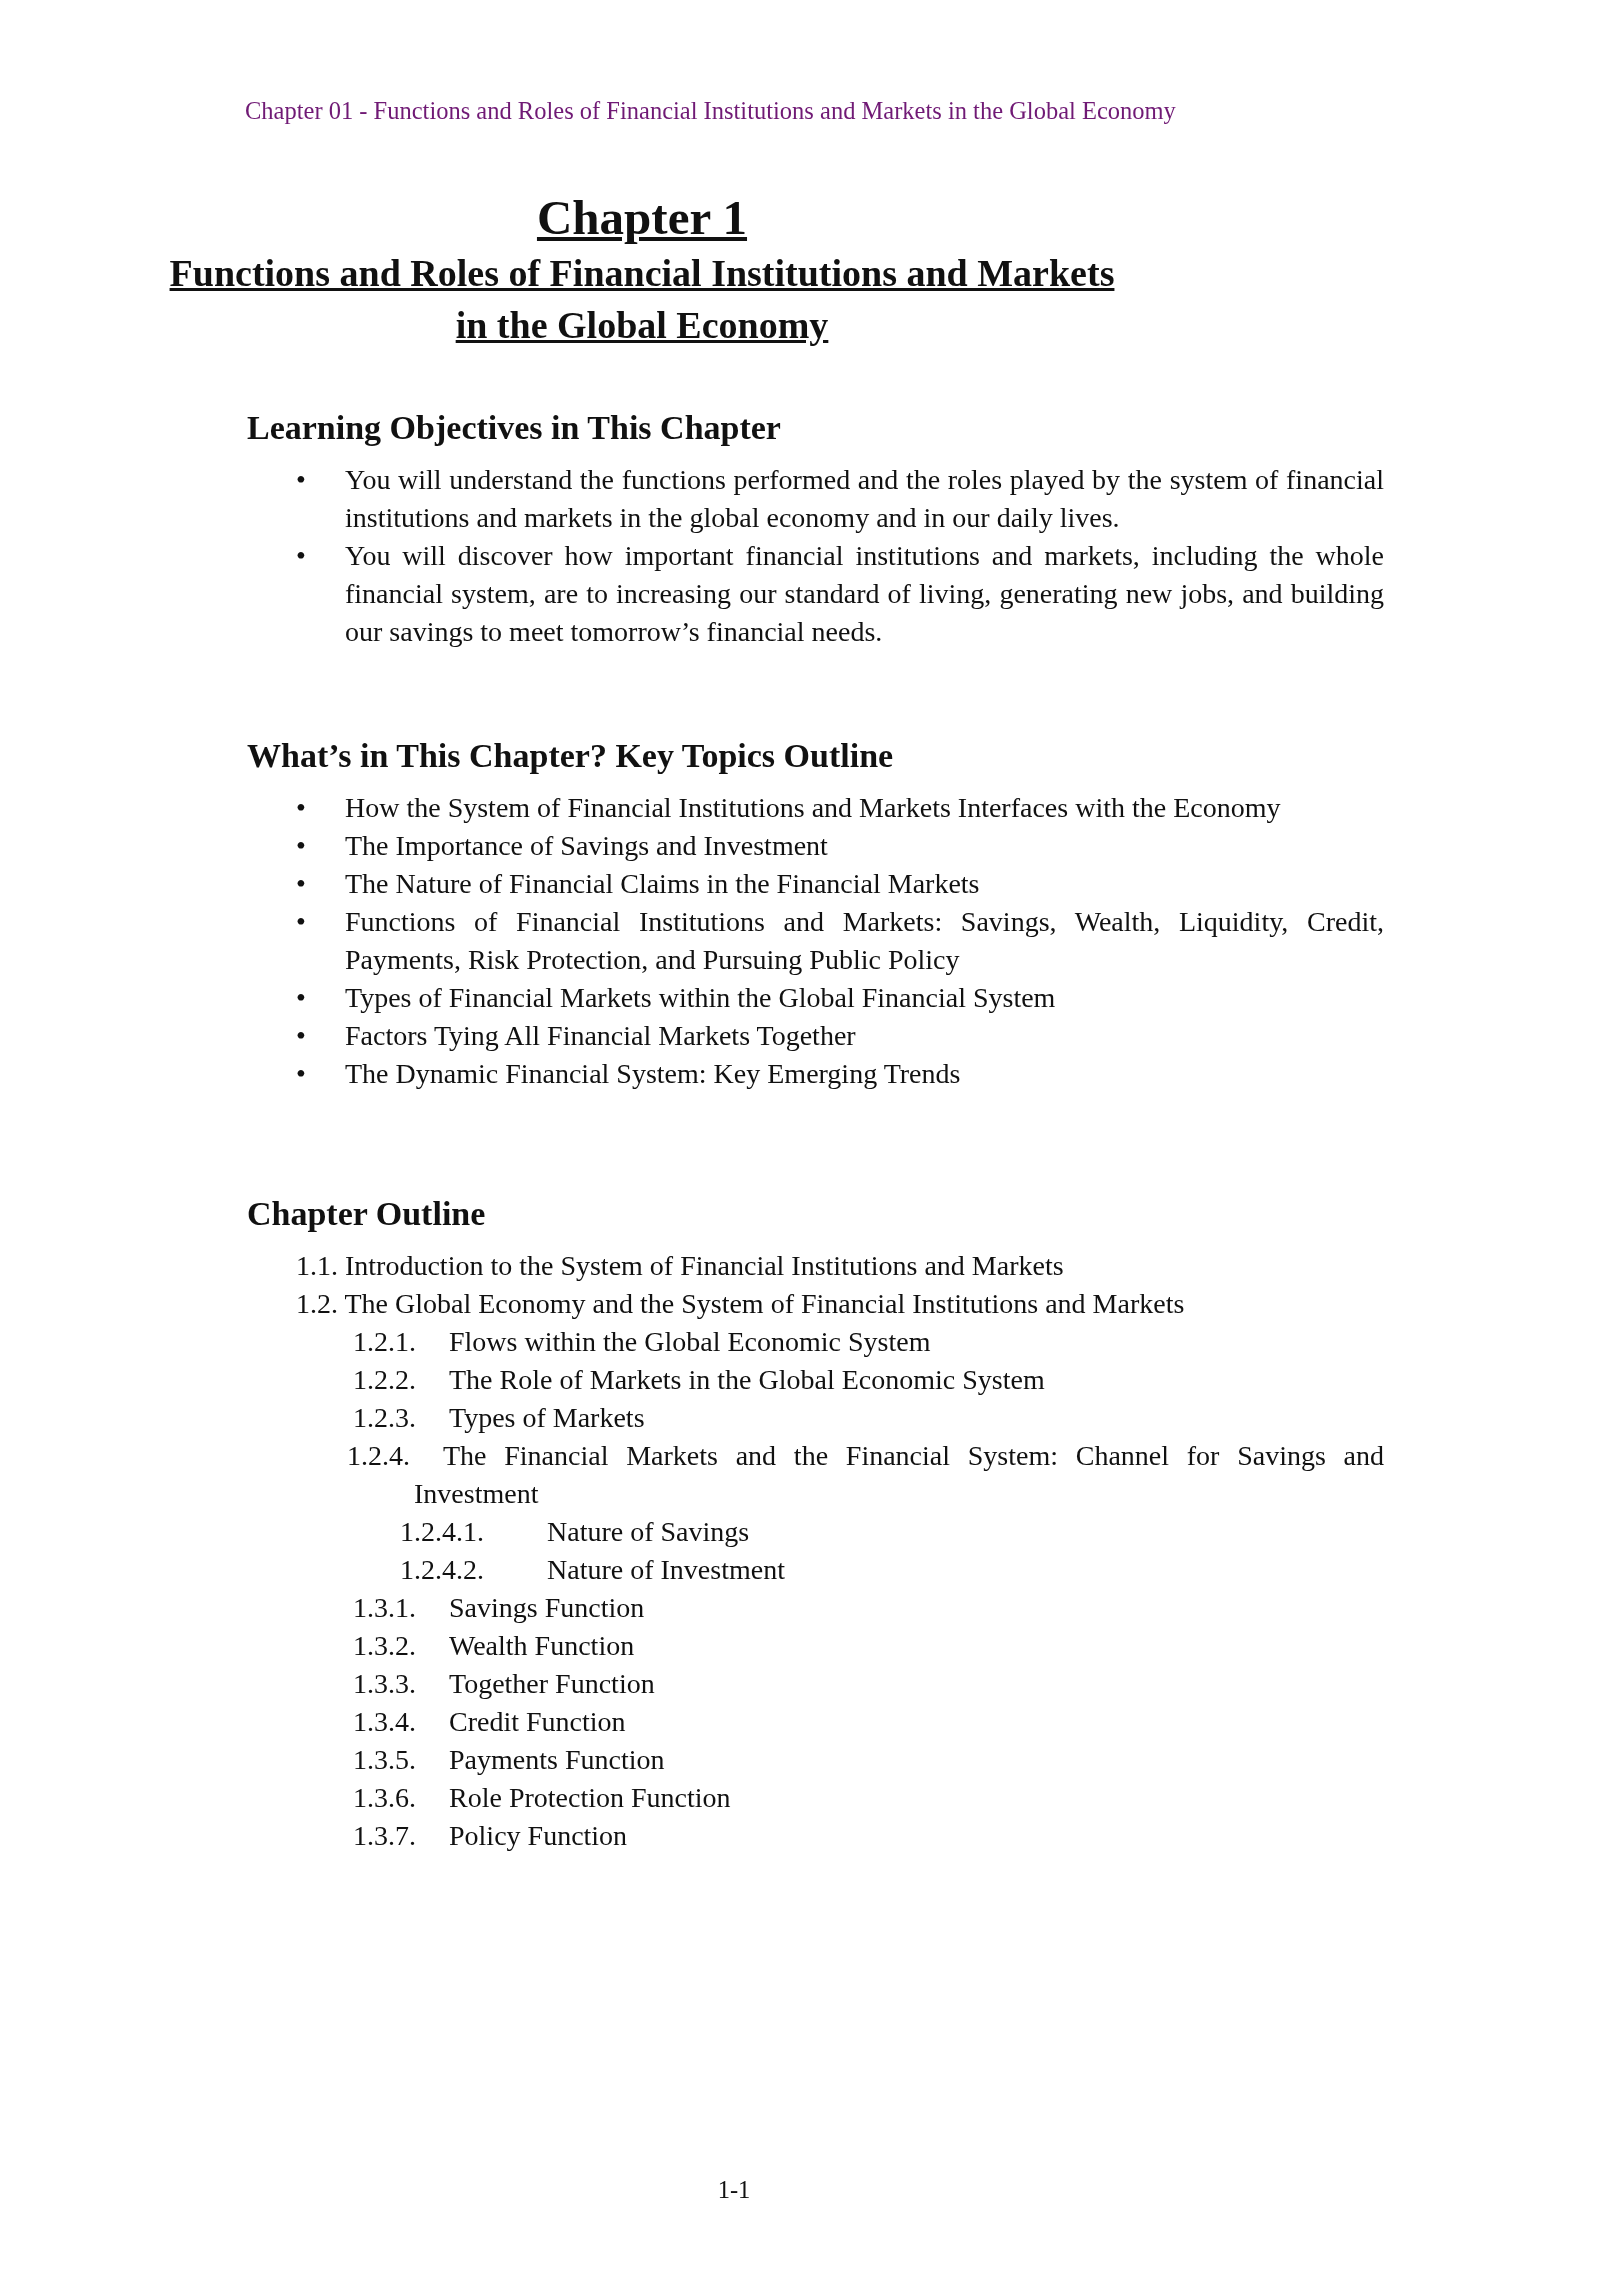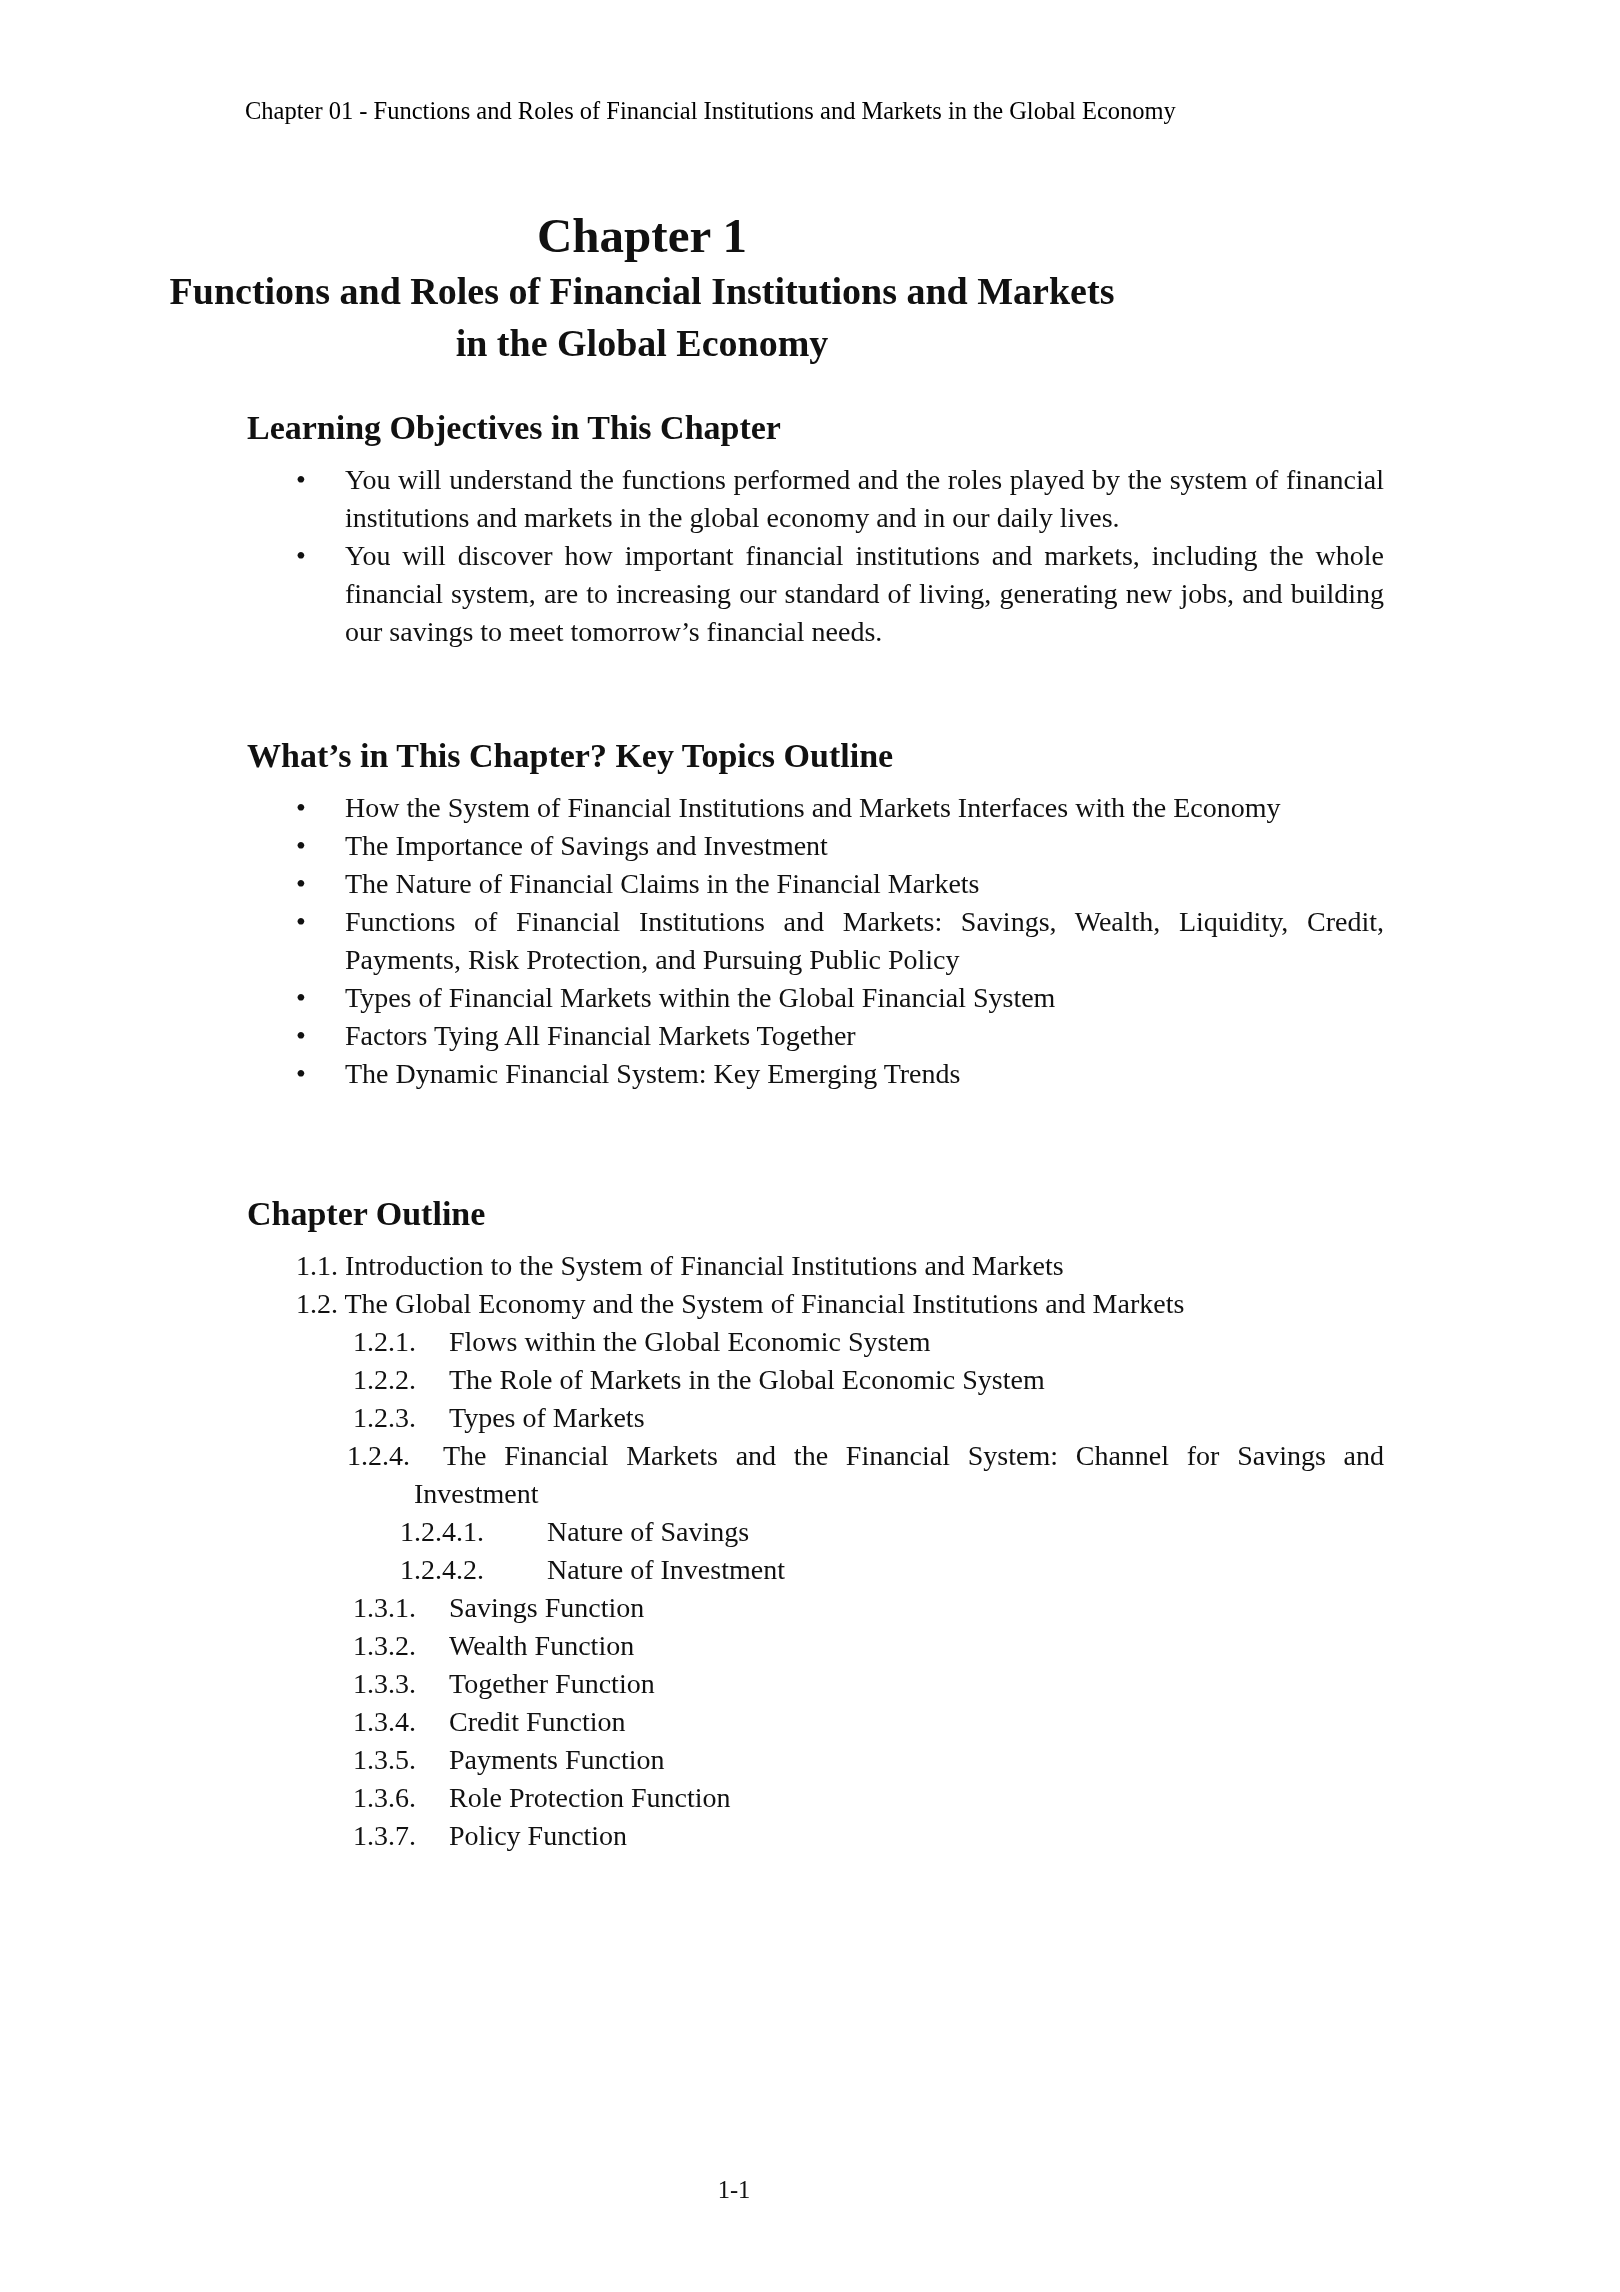--- a/index.html
+++ b/index.html
@@ -2,23 +2,23 @@
 <html><head>
   <meta charset="utf-8">
   <style>
     html, body { margin: 0; padding: 0; background: #ffffff; }
     body {
       width: 1620px; height: 2293px; position: relative; overflow: hidden;
       font-family: "Liberation Serif", "DejaVu Serif", serif; color: #111;
     }
     .running-header {
       position: absolute; left: 245px; top: 96px;
-      font-size: 24.5px; line-height: 29px; color: #000000;
+      font-size: 24.5px; line-height: 29px; color: #701a75;
     }
-    .title-block { position: absolute; left: 0; width: 1284px; top: 206px; text-align: center; }
+    .title-block { position: absolute; left: 0; width: 1284px; top: 188px; text-align: center; text-decoration: underline; }
     .chapter-num { font-weight: bold; font-size: 49px; line-height: 59px; }
     .chapter-title { font-weight: bold; font-size: 38px; line-height: 52px; }
     .section { position: absolute; left: 247px; width: 1137px; }
     .section h2 {
       margin: 0; font-weight: bold; font-size: 34px; line-height: 43px;
     }
     ul.bullets { list-style: none; margin: 0; padding: 0; }
     ul.bullets li {
       position: relative; padding-left: 98px; font-size: 28px; line-height: 38px;
       text-align: justify;

